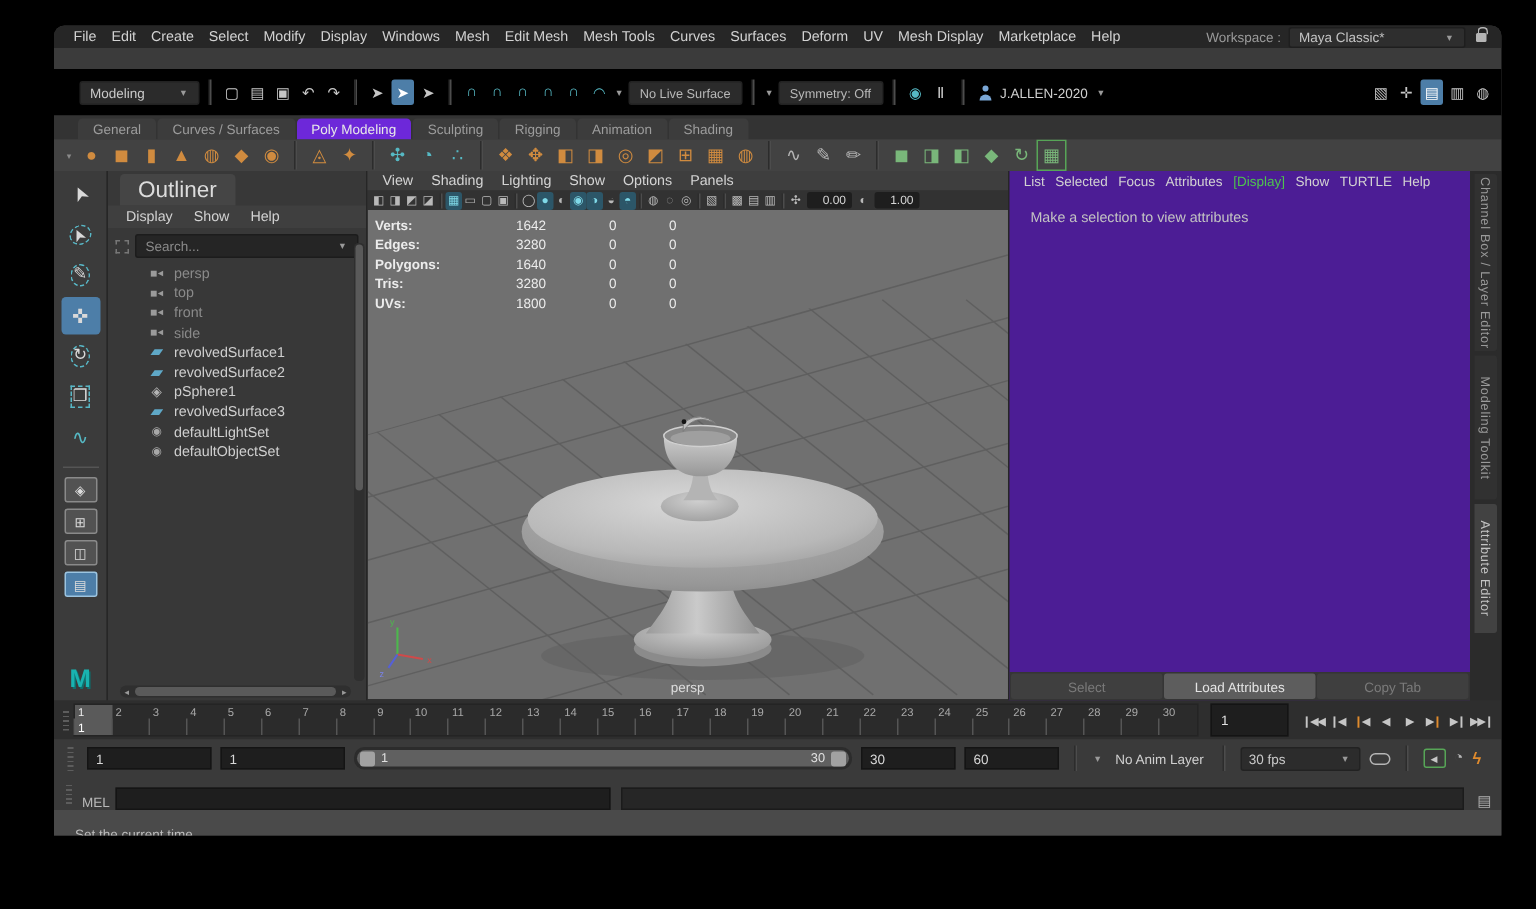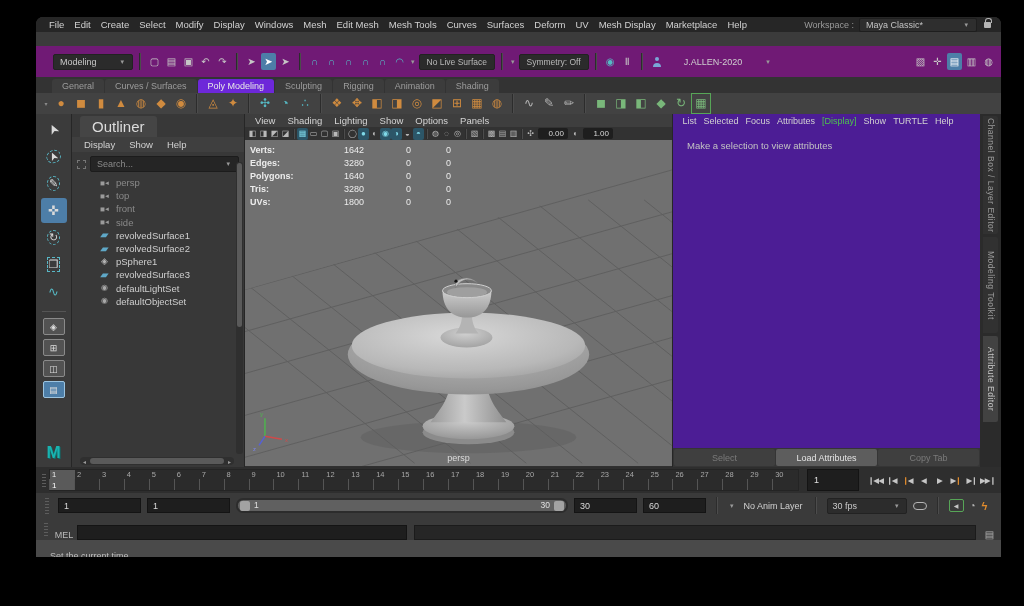--- a/index.html
+++ b/index.html
@@ -18,30 +18,30 @@
 
   
   #menubar{top:0;height:15px;background:#262626;display:flex;align-items:center;padding:0 8px;font-size:9.5px;color:#d2d2d2;white-space:nowrap}
   .mb-it{padding:0 5px;cursor:default}
   .ws-wrap{margin-left:auto;display:flex;align-items:center;gap:5px;color:#9a9a9a;font-size:9px}
   .ws-box{background:#2e2e2e;border:1px solid #1e1e1e;border-radius:2px;color:#c4c4c4;padding:1px 6px;width:118px;display:flex;justify-content:space-between;align-items:center}
   .lock{width:7px;height:6px;background:#b5b5b5;border-radius:1px;position:relative;margin:0 2px}
   .lock::before{content:"";position:absolute;top:-4px;left:1px;width:5px;height:4px;border:1px solid #b5b5b5;border-bottom:none;border-radius:3px 3px 0 0}
 
   
-  #statusrow{top:29px;height:31px;display:flex;align-items:center;padding:13px 5px;gap:2px;background:#701a75}
+  #statusrow{top:29px;height:31px;display:flex;align-items:center;padding:13px 5px;gap:2px;background:#000000}
   .grip{width:4px;align-self:stretch;margin:4px 3px;background:repeating-linear-gradient(0deg,#5d5d5d 0 1px,transparent 1px 3px)}
   .vsep{width:2px;height:17px;border-left:1px solid #2c2c2c;border-right:1px solid #4c4c4c;margin:0 4px}
   .vsep.tall{height:19px}
   .caret{color:#9a9a9a;font-size:7px;padding:0 2px}
   .sl-select{display:flex;align-items:center;justify-content:space-between;background:#2b2b2b;border:1px solid #222;border-radius:2px;padding:2px 6px;font-size:9px;color:#c9c9c9;width:80px}
   .sl-ic{width:15px;height:17px;display:flex;align-items:center;justify-content:center;font-size:10px;color:#c6c6c6}
   .sl-ic.hl{background:#4d7ea8;border-radius:2px;color:#fff}
   .sl-field{background:#2b2b2b;border:1px solid #222;border-radius:2px;font-size:8.5px;color:#b9b9b9;padding:2px 7px;white-space:nowrap}
-  .sl-acc{display:flex;align-items:center;gap:22px;font-size:9px;color:#cfcfcf;padding:0 4px}
+  .sl-acc{display:flex;align-items:center;gap:5px;font-size:9px;color:#cfcfcf;padding:0 4px}
   .person{width:9px;height:10px;position:relative}
   .person::before{content:"";position:absolute;top:0;left:2.5px;width:4px;height:4px;border-radius:50%;background:#7aa7d6}
   .person::after{content:"";position:absolute;bottom:0;left:.5px;width:8px;height:4px;border-radius:4px 4px 0 0;background:#7aa7d6}
   .sp{flex:1}
 
   
   #shelftabs{top:60px;height:16px;background:#333;display:flex;align-items:flex-end;padding-left:16px;gap:1px;font-size:9px;color:#9c9c9c}
   .sh-tab{padding:2px 10px;background:#3c3c3c;border-radius:3px 3px 0 0;cursor:default;white-space:nowrap}
   .sh-tab.act{background:#6d28d9;color:#e8e8e8}
   #shelficons{top:76px;height:21px;background:#424242;display:flex;align-items:center;padding:0 2px 0 6px;gap:2px;overflow:hidden}

